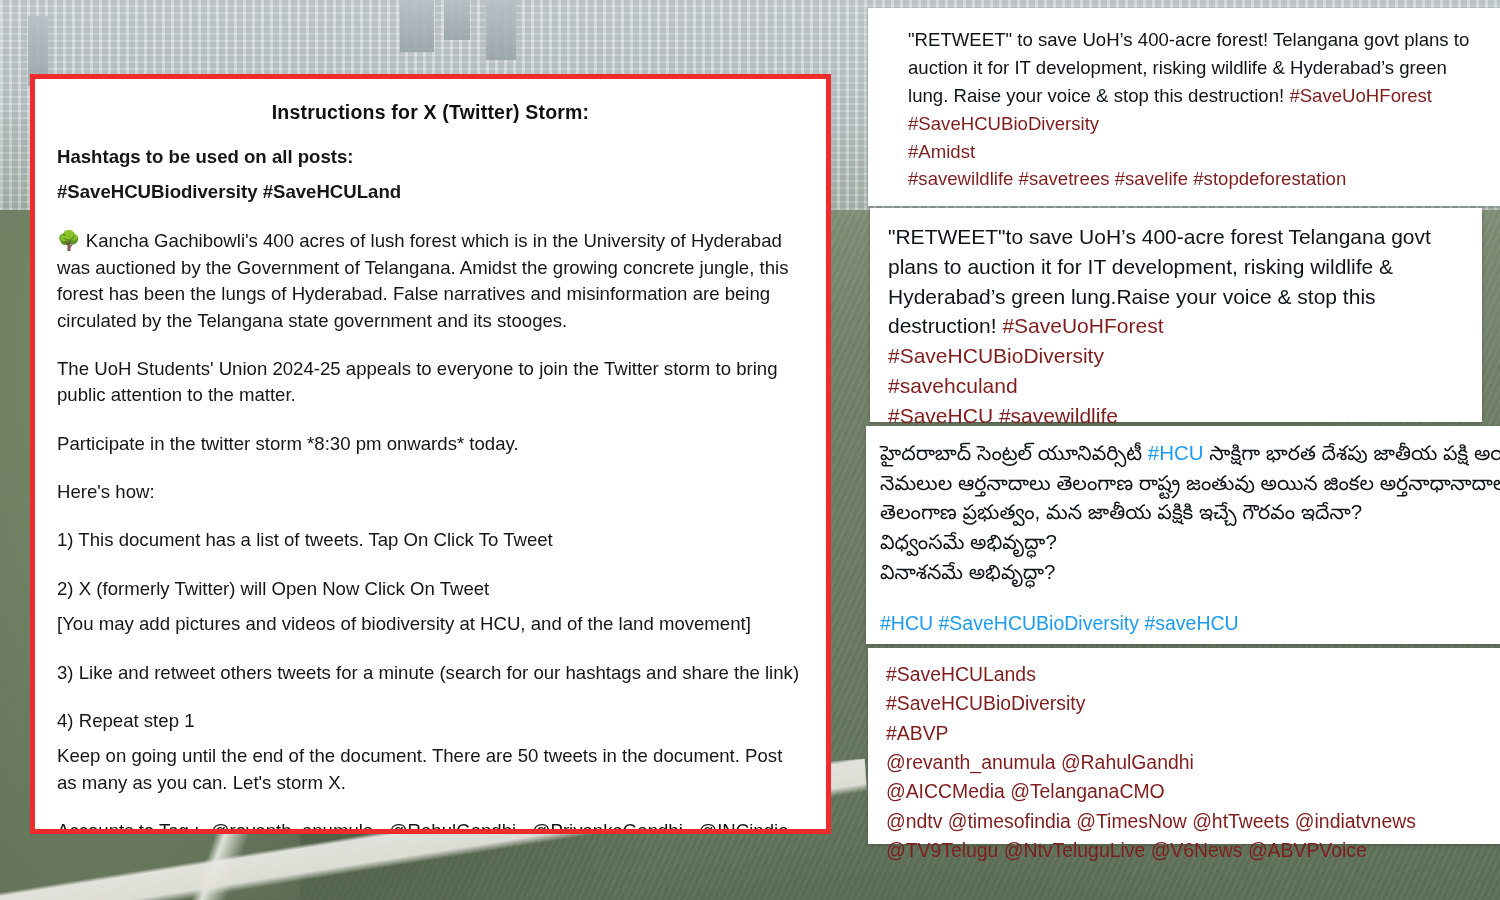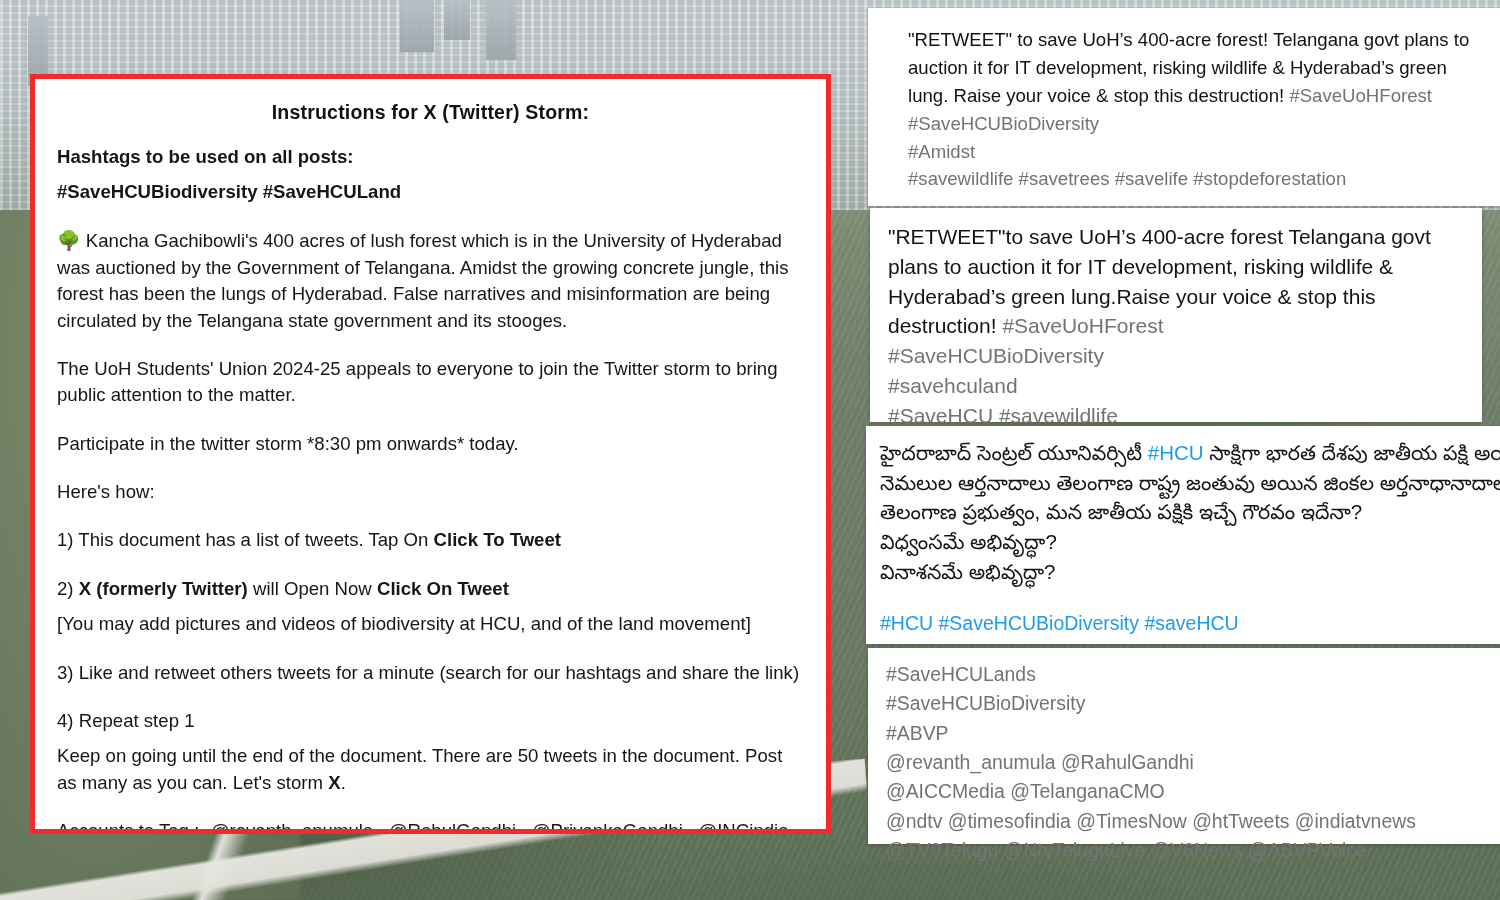--- a/index.html
+++ b/index.html
@@ -97,21 +97,21 @@
     margin: 4px 0 20px 0;
     letter-spacing: .2px;
   }
   .instr-body {
     font-size: 18.6px;
     line-height: 1.42;
     color: #161616;
   }
   .instr-body p { margin: 9px 0 22px 0; }
   .instr-body .tight { margin-bottom: 6px; }
-  .b { font-weight: bold; }
+  .b { font-weight: normal; }
   .emoji { font-size: 19px; }
   .hashline { font-weight: bold; }
 
   
   .tweet-card {
     position: absolute;
     background: #ffffff;
     box-shadow: 0 1px 4px rgba(0,0,0,.25);
     box-sizing: border-box;
   }
@@ -132,21 +132,21 @@
     padding: 12px 22px 8px 18px;
   }
   .tw-text {
     font-size: 19.6px;
     line-height: 1.38;
     color: #0f1419;
   }
   #tweet-1 .tw-text { font-size: 18.6px; line-height: 1.5; }
   #tweet-2 .tw-text { font-size: 21px; line-height: 1.42; }
   #tweet-4 .tw-text { font-size: 19.4px; line-height: 1.46; }
-  .link { color: #737373; }
+  .link { color: #7f1d1d; }
   .tw-meta {
     margin-top: 14px;
     font-size: 16px;
     color: #536471;
   }
   .te {
     font-size: 20.5px;
     line-height: 1.45;
     color: #0f1419;
   }

